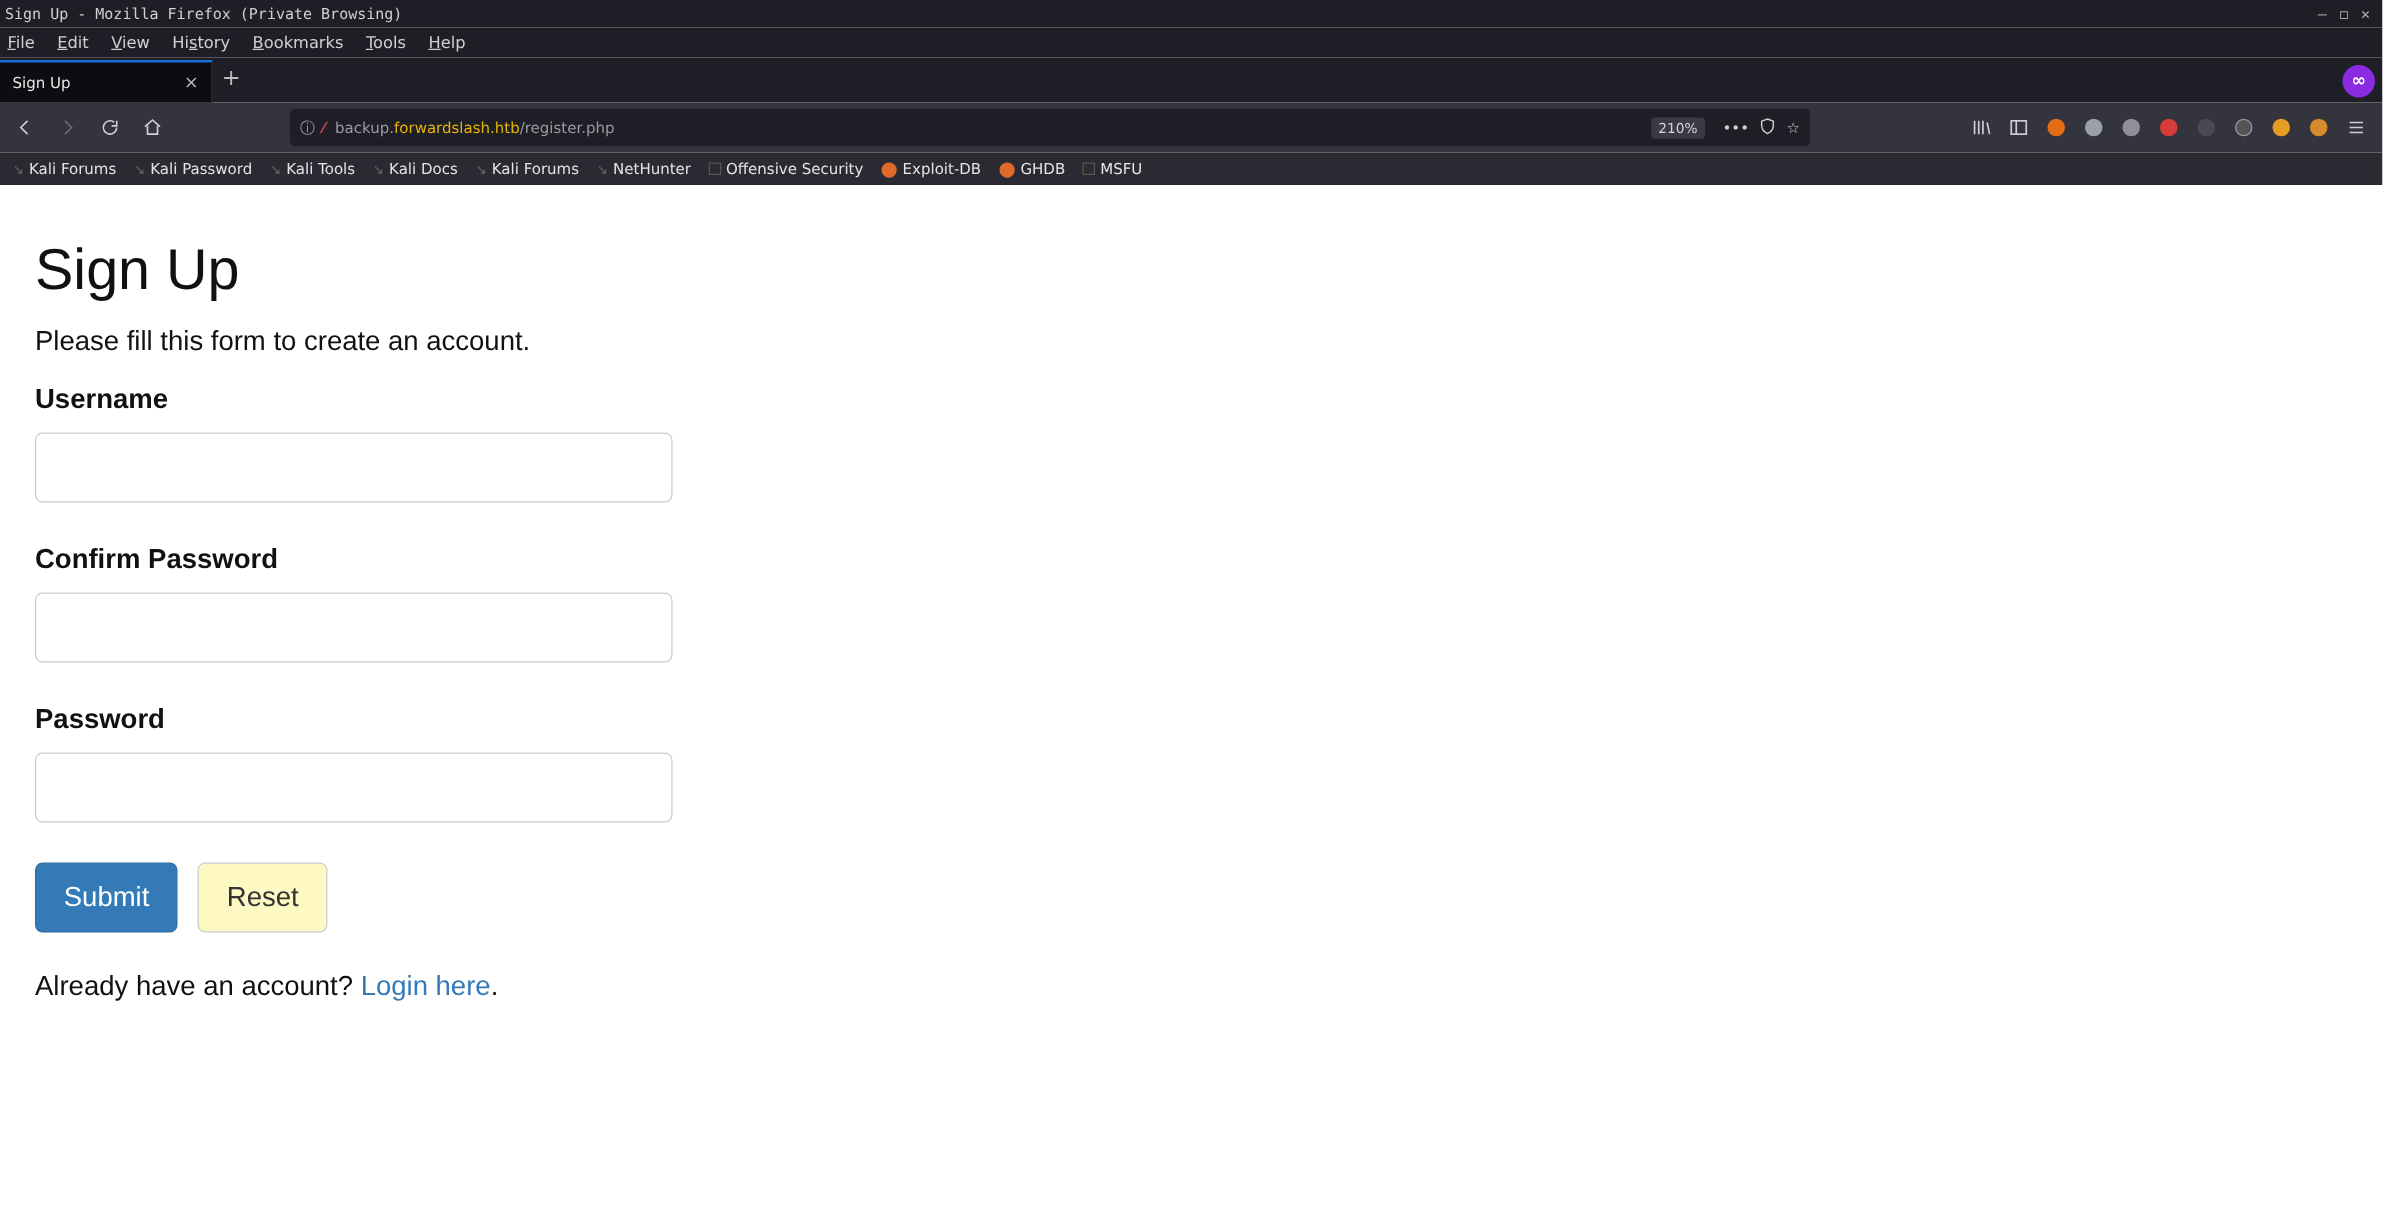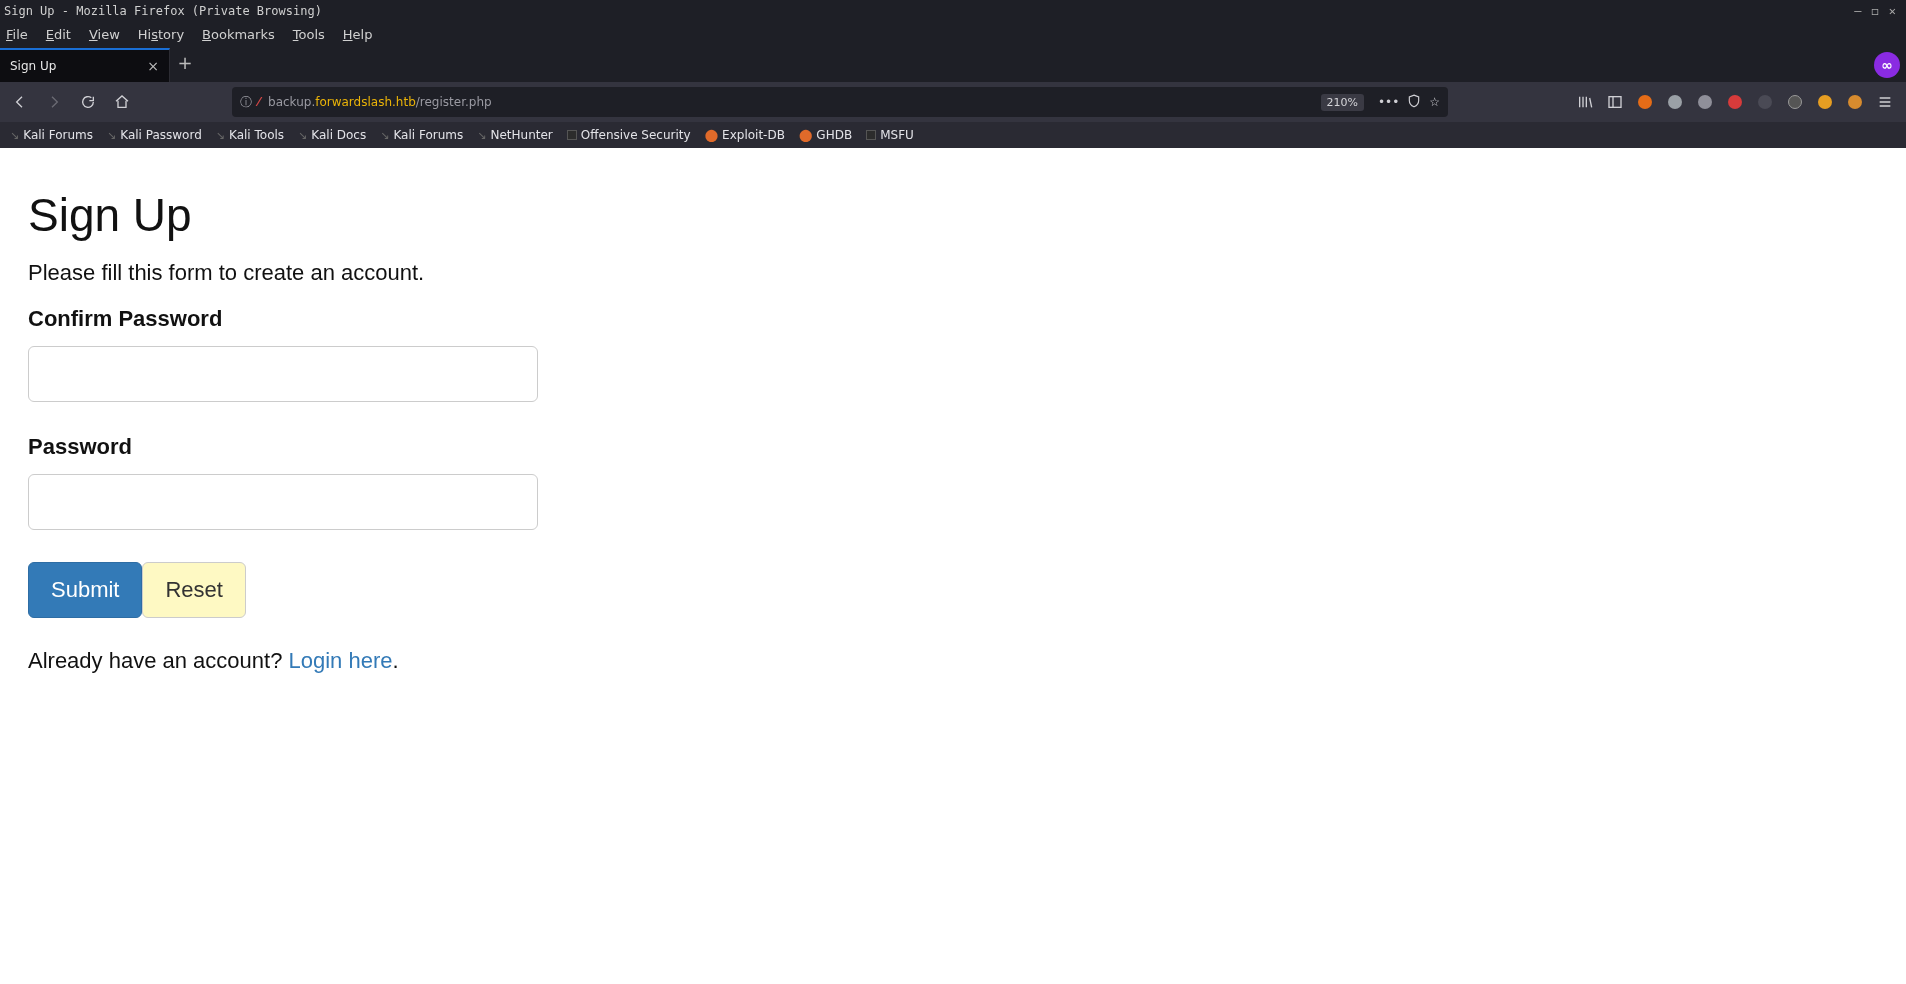--- a/index.html
+++ b/index.html
@@ -42,21 +42,21 @@
 .bmbar .bm{display:flex;align-items:center;gap:4px;cursor:pointer}
 .bmbar .kico{color:#666;font-size:11px}
 .bmbar .oico{display:inline-block;width:10px;height:10px;background:#2c2c2c;border:1px solid #555}
 
 
 .page { background:#fff; height:calc(984px - 22px - 24px - 36px - 40px - 26px); padding:40px 28px 0 28px; color:#111; font-family:Verdana,Geneva,sans-serif; }
 .page h1{font-size:46px;font-weight:400;margin-bottom:18px}
 .page p.lead{font-size:22px;margin-bottom:20px}
 .field label{display:block;font-weight:bold;font-size:22px;margin-bottom:14px}
 .field input{width:510px;height:56px;border:1px solid #ccc;border-radius:6px;font-size:20px;padding:0 12px;margin-bottom:32px}
-.btnrow{display:flex;gap:0;margin-bottom:30px}
+.btnrow{display:flex;gap:16px;margin-bottom:30px}
 .btn{height:56px;padding:0 22px;border-radius:6px;font-size:22px;cursor:pointer}
 .btn.primary{background:#337ab7;color:#fff;border:1px solid #2e6da4}
 .btn.default{background:#fef9c3;color:#333;border:1px solid #ccc}
 .already{font-size:22px}
 .already a{color:#337ab7;text-decoration:none}
 </style>
 </head>
 <body>
 
 <div class="titlebar">
@@ -211,20 +211,24 @@
   <span class="bm">
       <span class="oico"></span>
       <span>MSFU</span>
     </span>
 </div>
 
 <div class="page">
   <h1>Sign Up</h1>
   <p class="lead">Please fill this form to create an account.</p>
 
+  <div class="field">
+    <label>Username</label>
+    <input type="text" style="">
+  </div>
 
   <div class="field">
     <label>Confirm Password</label>
     <input type="password" style="">
   </div>
 
   <div class="field">
     <label>Password</label>
     <input type="password" style="">
   </div>

